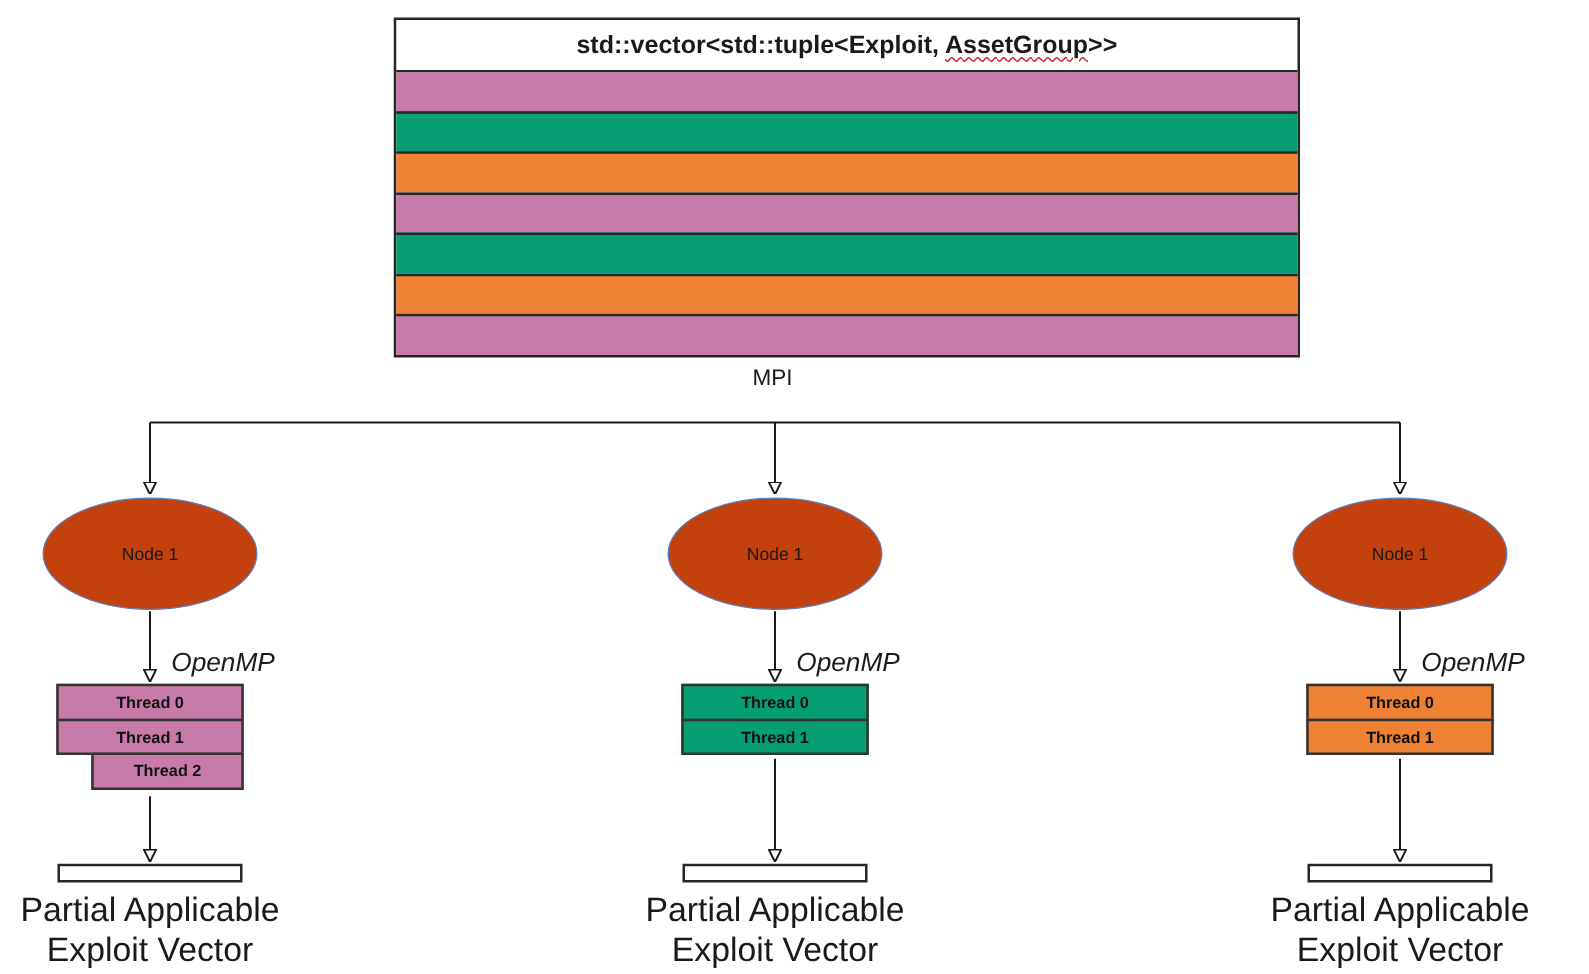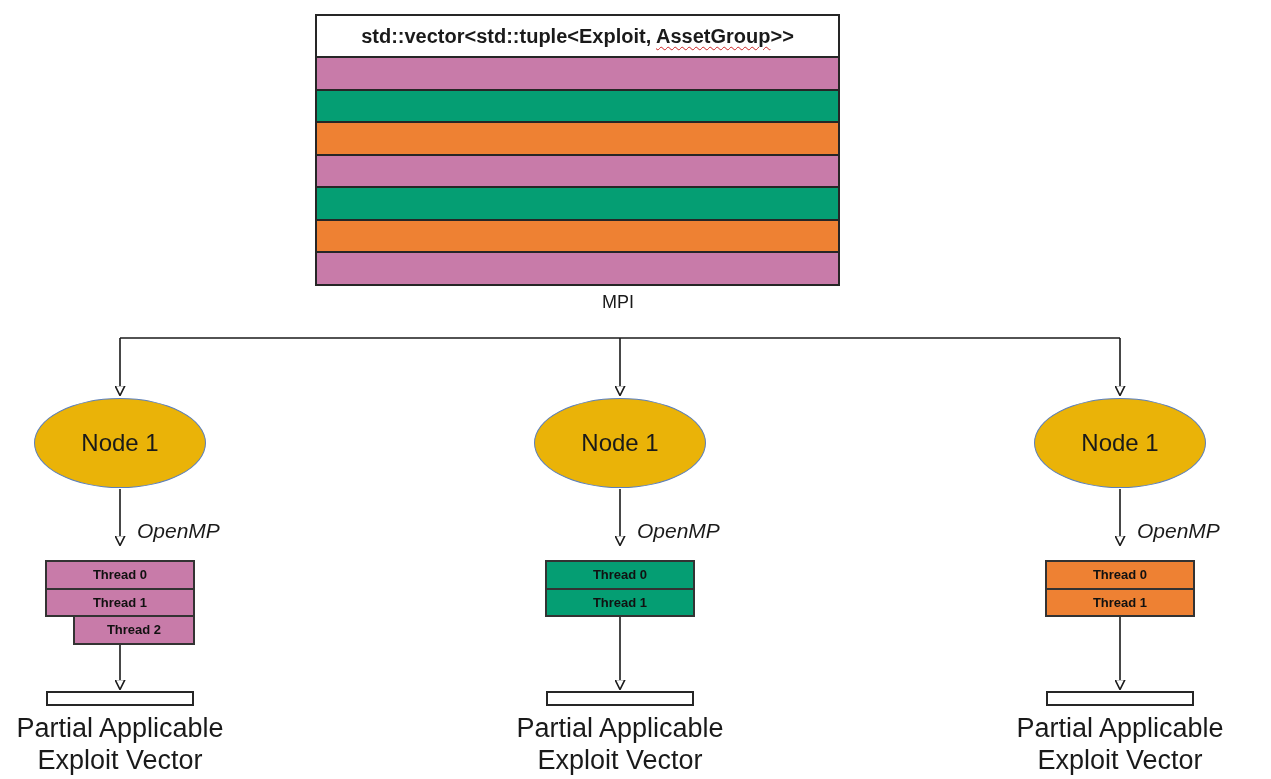--- a/index.html
+++ b/index.html
@@ -5,21 +5,21 @@
   html,body{margin:0;padding:0;background:#ffffff;}
   .canvas{
     position:relative;width:1271px;height:779px;background:#ffffff;
     font-family:"Liberation Sans", sans-serif;color:#1a1a1a;overflow:hidden;
   }
   .connectors{position:absolute;left:0;top:0;pointer-events:none;}
   .connectors path{stroke:#1a1a1a;stroke-width:1.6;fill:none;}
 
   
   .vector-box{
-    position:absolute;left:315px;top:14px;width:525px;
+    position:absolute;left:315px;top:14px;width:725px;
     border:2px solid #262626;box-sizing:border-box;background:#fff;
   }
   .vector-title{
     height:40px;line-height:40px;text-align:center;
     font-size:20px;font-weight:bold;border-bottom:2px solid #262626;
     white-space:pre;
   }
   .squiggle{
     text-decoration-line:underline;text-decoration-style:wavy;
     text-decoration-thickness:1px;text-underline-offset:3px;
@@ -28,33 +28,33 @@
   .stripe{flex:1;border-top:2px solid #262626;}
   .stripe:first-child{border-top:none;}
 
   .mpi-label{
     position:absolute;left:558px;top:292px;width:120px;text-align:center;
     font-size:18px;
   }
 
   .ellipse{
     position:absolute;top:398px;width:172px;height:90px;box-sizing:border-box;
-    border:1.5px solid #5b7fbc;border-radius:50%;background:#eab308;
-    display:flex;align-items:center;justify-content:center;font-size:24px;
+    border:1.5px solid #5b7fbc;border-radius:50%;background:#c2410c;
+    display:flex;align-items:center;justify-content:center;font-size:14px;
   }
   .openmp{
     position:absolute;top:519px;font-size:21px;white-space:nowrap;font-style:italic;
   }
   .thread-box{position:absolute;top:547px;width:150px;}
   .thread-row{
     box-sizing:border-box;height:29.5px;margin-top:-2px;
     border:2px solid #333333;text-align:center;line-height:25px;
     font-size:13px;font-weight:bold;color:#111;
   }
-  .thread-row:first-child{margin-top:13px;}
+  .thread-row:first-child{margin-top:0;}
   .white-box{
     position:absolute;top:691px;width:148px;height:15px;
     box-sizing:border-box;border:2px solid #262626;background:#fff;
   }
   .out-label{
     position:absolute;top:712px;width:240px;text-align:center;
     font-size:27px;line-height:32px;
   }
 </style>
 </head>

